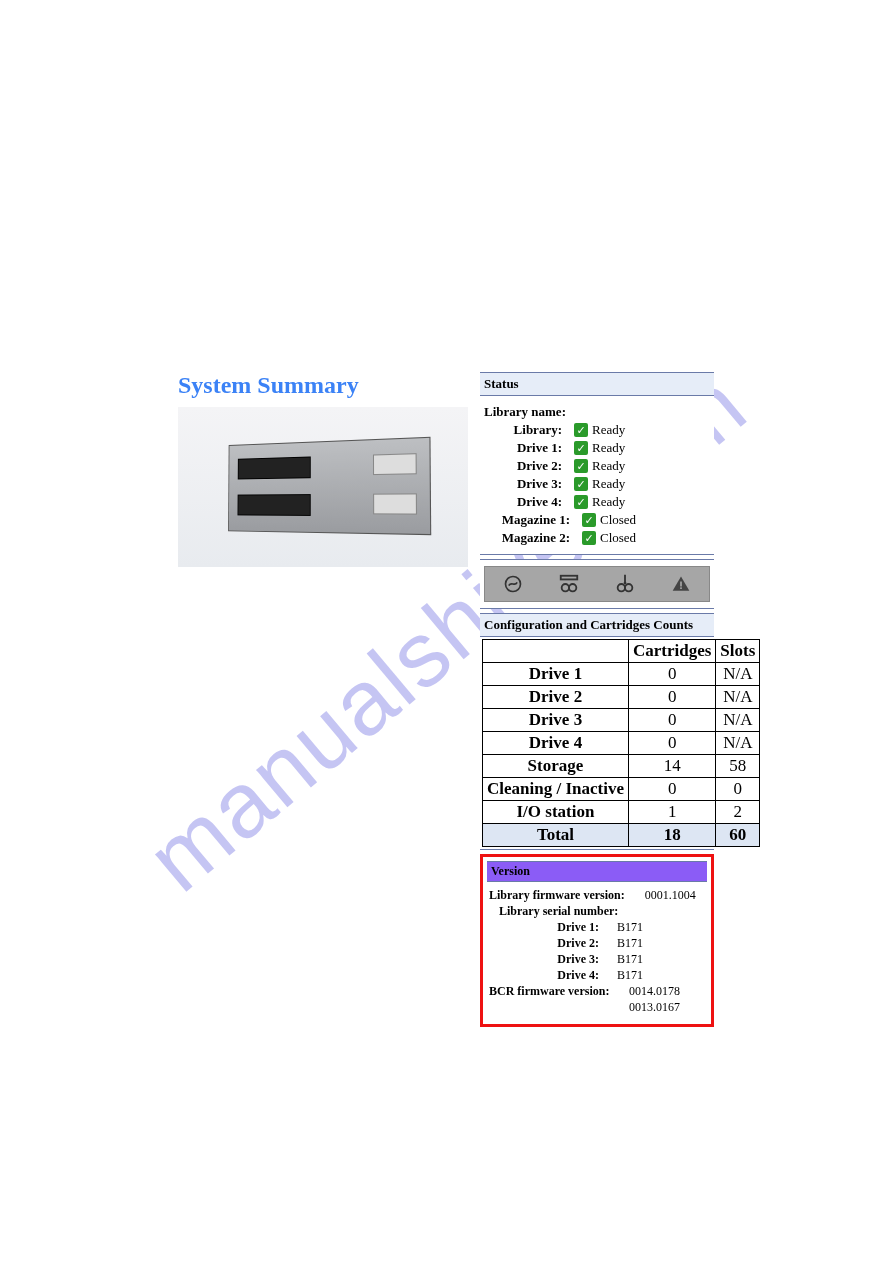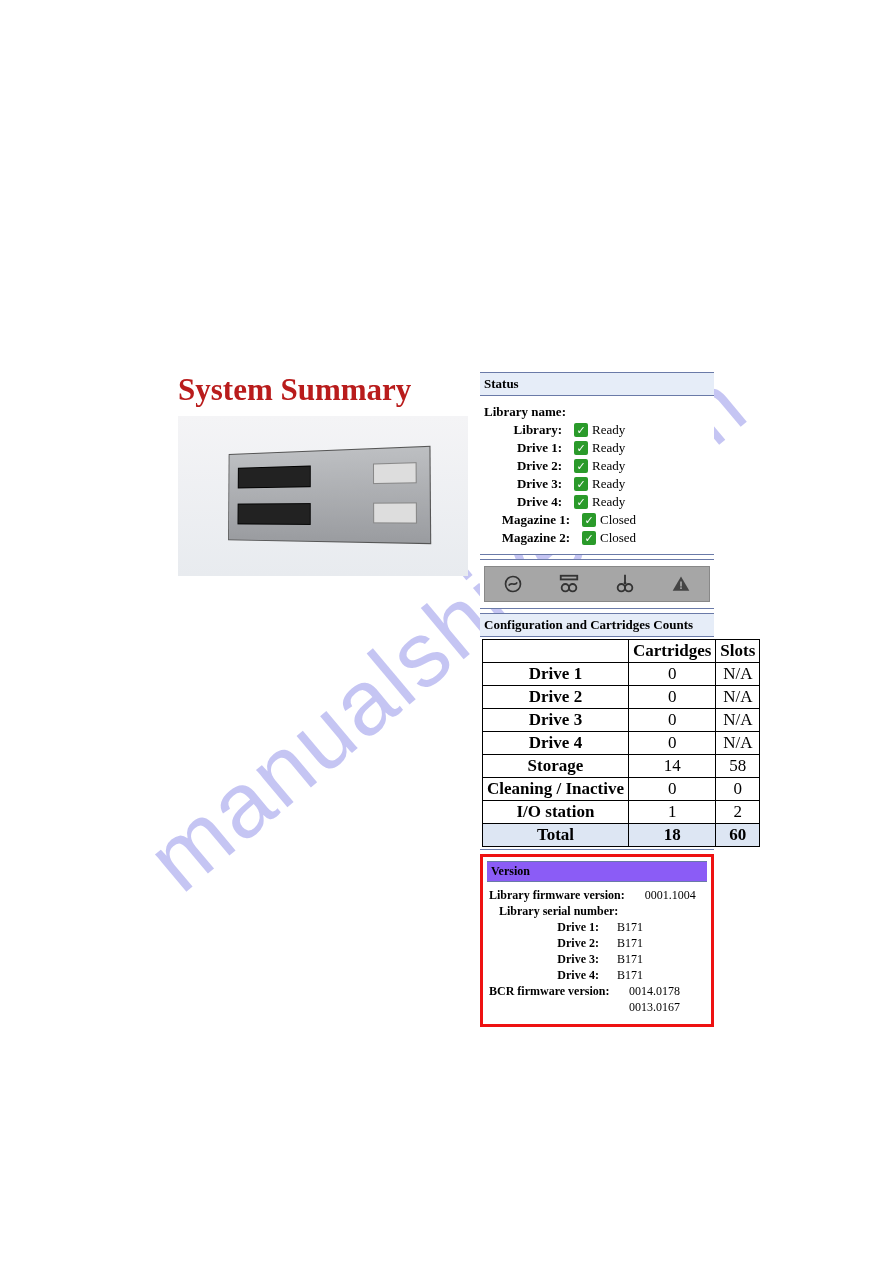--- a/index.html
+++ b/index.html
@@ -22,24 +22,24 @@
   .columns {
     display: flex;
     gap: 12px;
     align-items: flex-start;
   }
   .left-col { width: 290px; }
   .right-col { width: 234px; }
 
   h1.summary-title {
     margin: 0 0 8px 0;
-    font-size: 31px;
+    font-size: 24px;
     font-weight: bold;
     font-family: "Times New Roman", serif;
-    color: #b91c1c;
+    color: #3b82f6;
   }
 
   .device-img {
     width: 290px;
     height: 160px;
     background: linear-gradient(#f4f4f6, #e8ebef);
     display: flex;
     align-items: center;
     justify-content: center;
     position: relative;

